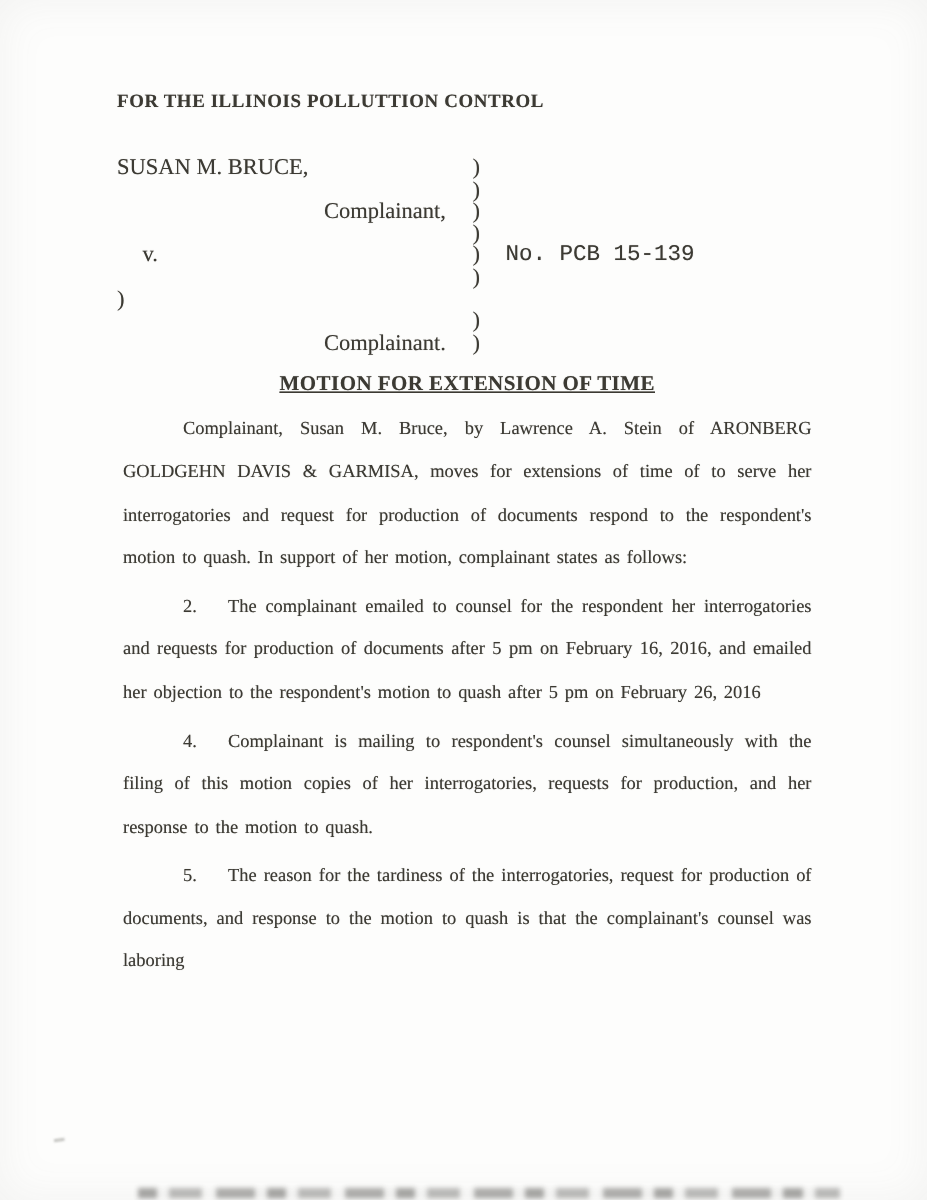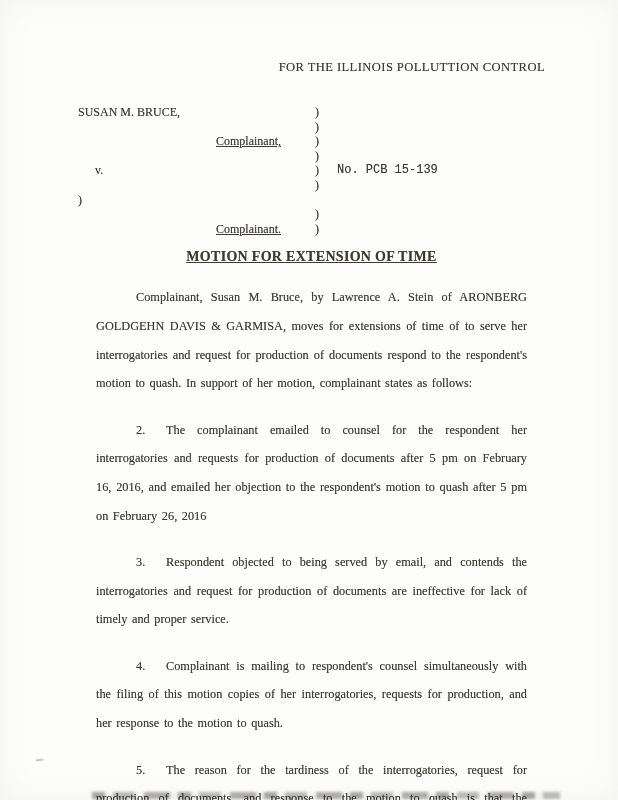--- a/index.html
+++ b/index.html
@@ -20,40 +20,40 @@
   }
   .scan-content {
     position: absolute;
     inset: 0;
     padding: 60px 73px 0 78px;
     filter: blur(0.28px) contrast(0.95);
     text-shadow: 0 0 0.5px rgba(70,68,60,0.55);
   }
   .court-title {
     margin: 0 0 0 0;
-    text-align: right;
+    text-align: left;
     font-size: 12.6px;
-    font-weight: normal;
+    font-weight: bold;
     letter-spacing: 0.4px;
   }
   .caption {
     margin-top: 30px;
-    font-size: 12px;
+    font-size: 15px;
   }
   .cap-row {
     display: flex;
     height: 14.6px;
     line-height: 14.6px;
     white-space: nowrap;
   }
   .cap-left {
     width: 237px;
     flex: 0 0 237px;
   }
-  .cap-left.role-indent { padding-left: 138px; box-sizing: border-box; text-decoration: underline; }
+  .cap-left.role-indent { padding-left: 138px; box-sizing: border-box; }
   .cap-left.v-indent { padding-left: 17px; box-sizing: border-box; }
   .cap-paren {
     width: 20px;
     flex: 0 0 20px;
   }
   .cap-right {
     padding-left: 2px;
     font-family: Liberation Mono, monospace;
   }
   .motion-title {
@@ -61,21 +61,21 @@
     text-align: center;
     font-size: 14px;
     font-weight: bold;
     text-decoration: underline;
     letter-spacing: 0.3px;
   }
   .body-text {
     margin-top: 6px;
   }
   .body-text p {
-    margin: 18px;
+    margin: 4px;
     font-size: 12.3px;
     line-height: 28.6px;
     text-align: justify;
     text-indent: 40px;
     word-spacing: 1.5px;
   }
   .pnum {
     display: inline-block;
     width: 30px;
     text-indent: 0;
@@ -161,21 +161,20 @@
         <span class="cap-paren">)</span>
         <span class="cap-right"></span>
       </div>
     </div>
 
     <h2 class="motion-title">MOTION FOR EXTENSION OF TIME</h2>
 
     <div class="body-text">
       <p><span>Complainant, Susan M. Bruce, by Lawrence A. Stein of ARONBERG GOLDGEHN DAVIS &amp; GARMISA, moves for extensions of time of to serve her interrogatories and request for production of documents respond to the respondent's motion to quash. In support of her motion, complainant states as follows:</span></p>
       <p><span class="pnum">2.</span><span>The complainant emailed to counsel for the respondent her interrogatories and requests for production of documents after 5 pm on February 16, 2016, and emailed her objection to the respondent's motion to quash after 5 pm on February 26, 2016</span></p>
-      <p><span class="pnum">3.</span><span>Respondent objected to being served by email, and contends the interrogatories and request for production of documents are ineffective for lack of timely and proper service.</span></p>
       <p><span class="pnum">4.</span><span>Complainant is mailing to respondent's counsel simultaneously with the filing of this motion copies of her interrogatories, requests for production, and her response to the motion to quash.</span></p>
       <p><span class="pnum">5.</span><span>The reason for the tardiness of the interrogatories, request for production of documents, and response to the motion to quash is that the complainant's counsel was laboring</span></p>
     </div>
 
   </div>
 
   <div class="edge-mark"></div>
   <div class="bottom-smudge"></div>
 </div>
 

